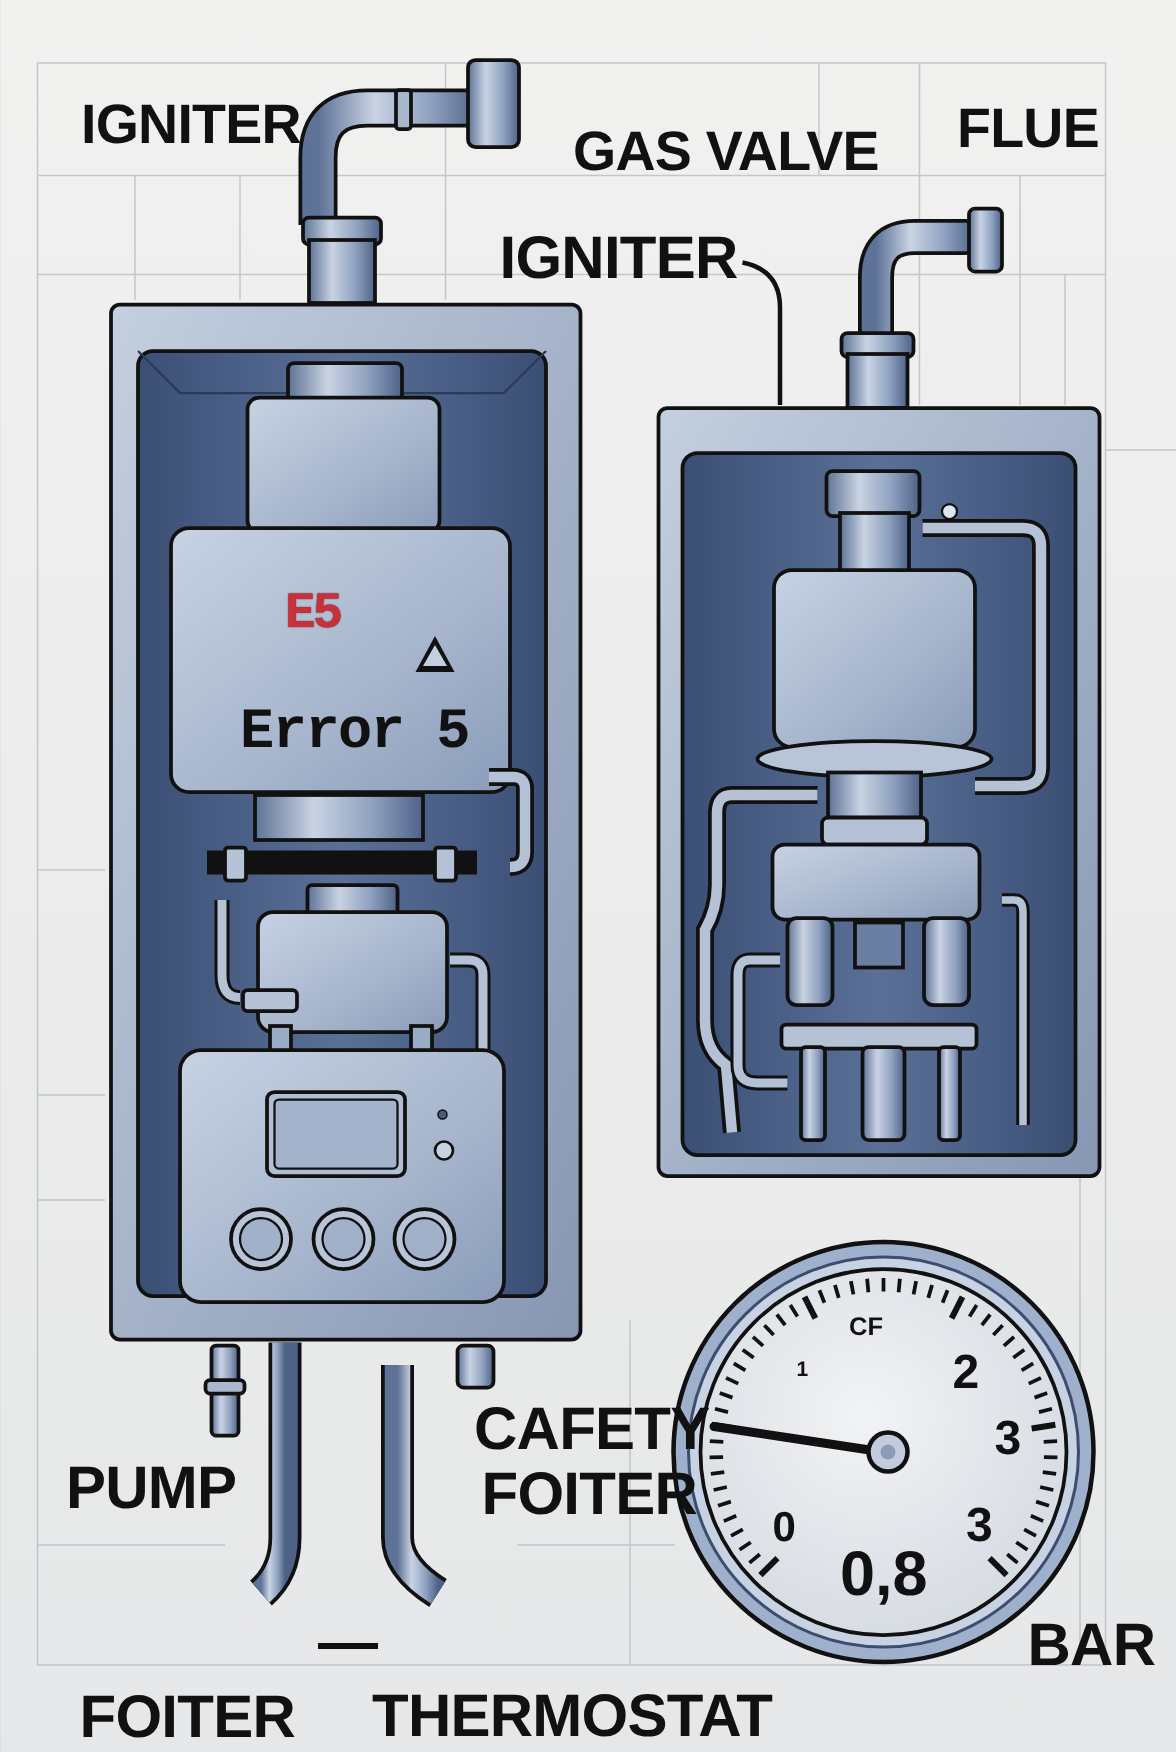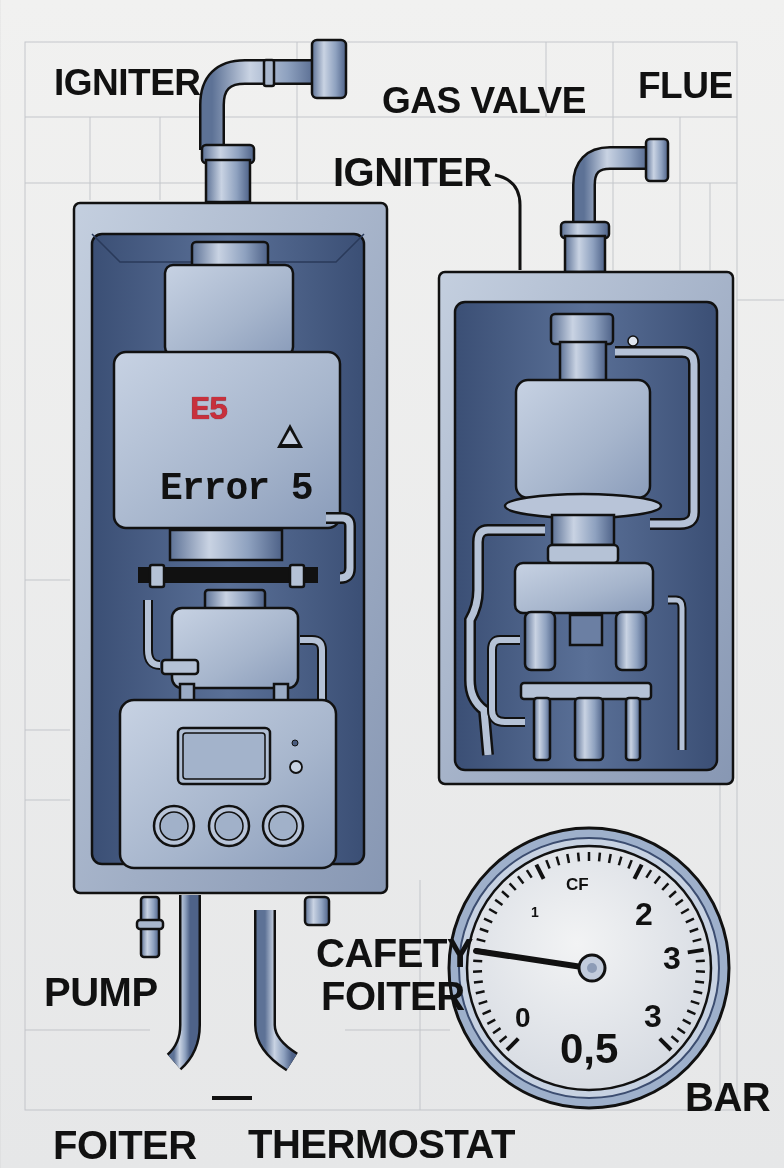--- a/index.html
+++ b/index.html
@@ -252,15 +252,15 @@
   <div style="position:absolute;left:-8px;top:6px;width:0;height:0;border-left:8px solid transparent;border-right:8px solid transparent;border-bottom:14px solid #c5cfe0;"></div>
 </div>
 <div class="screen-code" style="left:160px;top:470px;font-size:38px;color:#111;letter-spacing:-1px;">Error 5</div>
 
 <div class="gauge-text" style="left:566px;top:876px;font-size:17px;">CF</div>
 <div class="gauge-text" style="left:531px;top:905px;font-size:14px;">1</div>
 <div class="gauge-text" style="left:635px;top:898px;font-size:32px;">2</div>
 <div class="gauge-text" style="left:663px;top:942px;font-size:32px;">3</div>
 <div class="gauge-text" style="left:644px;top:1000px;font-size:32px;">3</div>
 <div class="gauge-text" style="left:515px;top:1004px;font-size:28px;">0</div>
-<div class="gauge-text" style="left:560px;top:1028px;font-size:42px;">0,5</div>
+<div class="gauge-text" style="left:560px;top:1028px;font-size:42px;">0,8</div>
 
 </div>
 
 </body></html>

